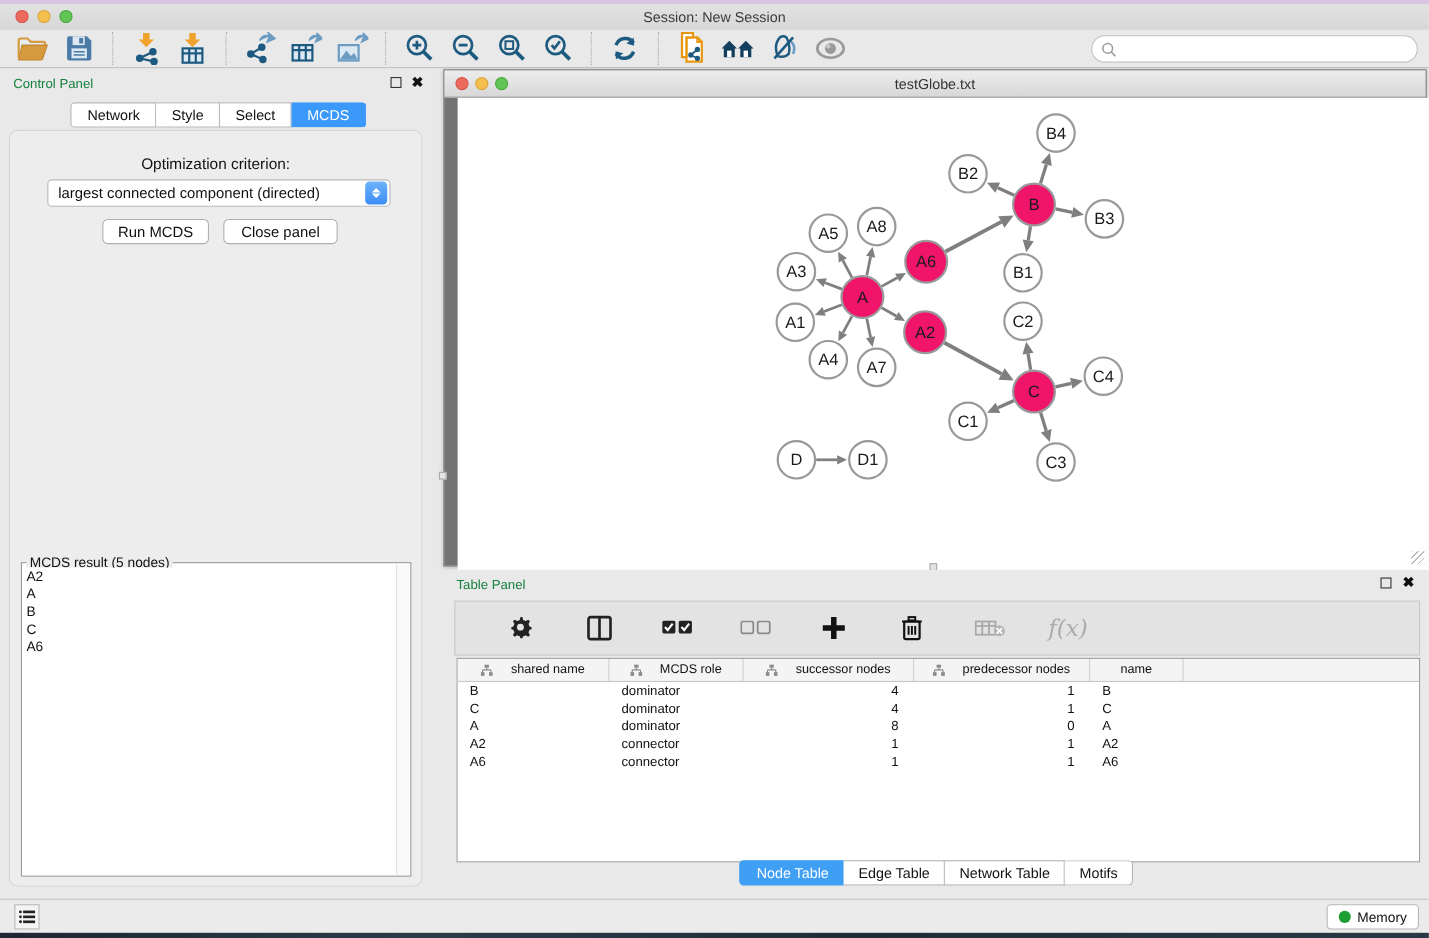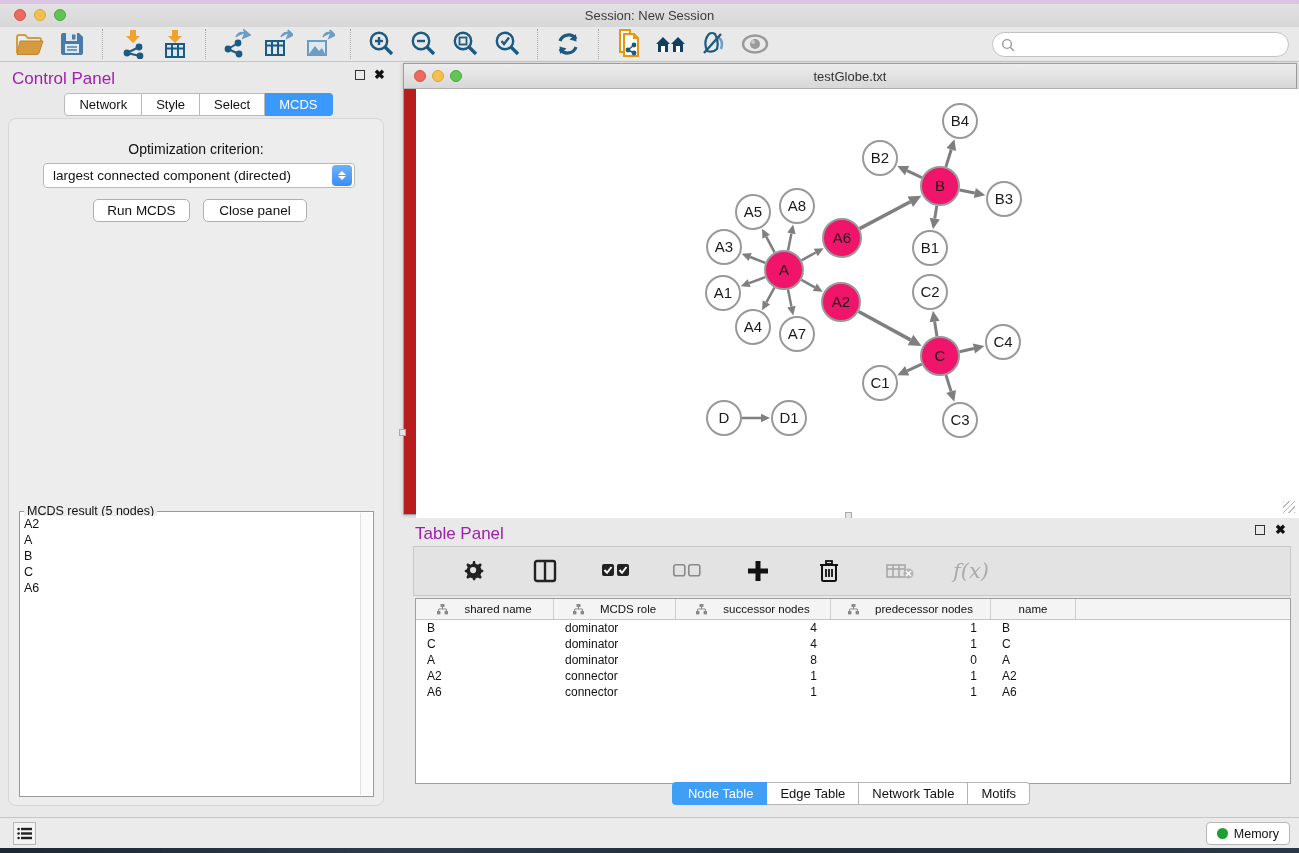--- a/index.html
+++ b/index.html
@@ -24,21 +24,21 @@
   .tb-btn { width:42px; height:32px; display:flex; align-items:center; justify-content:center; cursor:default; }
   .tb-btn svg { display:block; }
   .searchwrap { position:absolute; right:10px; top:5px; width:297px; height:25px; background:#ffffff;
     border:1px solid #c2c2c2; border-radius:13px; display:flex; align-items:center; padding-left:8px; }
   .searchwrap input { border:none; outline:none; flex:1; font-size:13px; background:transparent;
     font-family:"Liberation Sans", sans-serif; }
 
   
   .cp { position:absolute; left:0; top:63px; width:397px; height:752px; background:#e9e9e9; }
   .panel-head { position:relative; height:26px; }
-  .panel-head .ph-title { position:absolute; left:12px; top:6px; font-size:17px; color:#a21caf; }
+  .panel-head .ph-title { position:absolute; left:12px; top:6px; font-size:12px; color:#15803d; }
   .ph-float { position:absolute; top:7px; width:10px; height:10px; border:1.5px solid #333; }
   .ph-close { position:absolute; top:4px; font-size:13px; font-weight:bold; color:#111; }
   .cp-tabs { position:absolute; left:0; top:30px; width:100%; display:flex; justify-content:center; }
   .cp-tab { font-size:13px; padding:3px 14px; background:#ffffff; border:1px solid #b9b9b9; border-left:none; color:#111; }
   .cp-tab:first-child { border-left:1px solid #b9b9b9; border-radius:4px 0 0 4px; }
   .cp-tab:last-child { border-radius:0 4px 4px 0; }
   .cp-tab.active { background:#3b99fc; border-color:#3b99fc; color:#fff; }
   .cp-content { position:absolute; left:8px; top:55px; width:376px; height:688px; background:#ededed;
     border:1px solid #d6d6d6; border-radius:8px; }
   .opt-label { position:absolute; top:22px; width:100%; text-align:center; font-size:14px; color:#111; }
@@ -53,21 +53,21 @@
   .cp-btn { position:absolute; top:80px; height:23px; background:#fff; border:1px solid #b0b0b0;
     border-radius:5px; font-size:13.5px; color:#111; display:flex; align-items:center; justify-content:center; }
   .fieldset { position:absolute; left:10px; top:392px; width:355px; height:286px; border:1px solid #9a9a9a; background:#fff; }
   .fs-legend { position:absolute; left:4px; top:-8px; background:#ededed; padding:0 3px; font-size:12.5px; color:#111; }
   .fs-list { position:absolute; left:1px; top:4px; right:13px; bottom:1px; background:#fff; overflow:hidden; }
   .fs-item { font-size:12.5px; color:#111; padding:1px 0 1px 3px; line-height:14px; }
   .fs-scroll { position:absolute; top:1px; right:1px; bottom:1px; width:12px; background:#fafafa; border-left:1px solid #e0e0e0; }
 
   
   .netwin { position:absolute; left:403px; top:63px; width:894px; height:452px;
-    border:1px solid #9c9c9c; background:#b91c1c; box-shadow:0 1px 4px rgba(0,0,0,0.18); }
+    border:1px solid #9c9c9c; background:#737373; box-shadow:0 1px 4px rgba(0,0,0,0.18); }
   .net-titlebar { position:relative; height:25px; background:linear-gradient(#ededed,#d7d7d7); border-bottom:1px solid #b0b0b0; }
   .net-title { position:absolute; width:100%; top:5px; text-align:center; font-size:13px; color:#333; }
   .net-canvas { position:absolute; left:12px; top:25px; width:892px; height:524px; background:#ffffff; }
   .grip-corner { position:absolute; right:1px; bottom:1px; width:12px; height:12px;
     background:repeating-linear-gradient(135deg,#bbb 0 1px,transparent 1px 4px); }
   .grip-sq { position:absolute; width:7px; height:7px; background:#e4e4e4; border:1px solid #aaa; }
 
   
   .tp { position:absolute; left:403px; top:518px; width:896px; height:297px; background:#e9e9e9; }
   .tp-toolbar { position:absolute; left:10px; top:28px; width:878px; height:50px; background:#e3e3e3;

